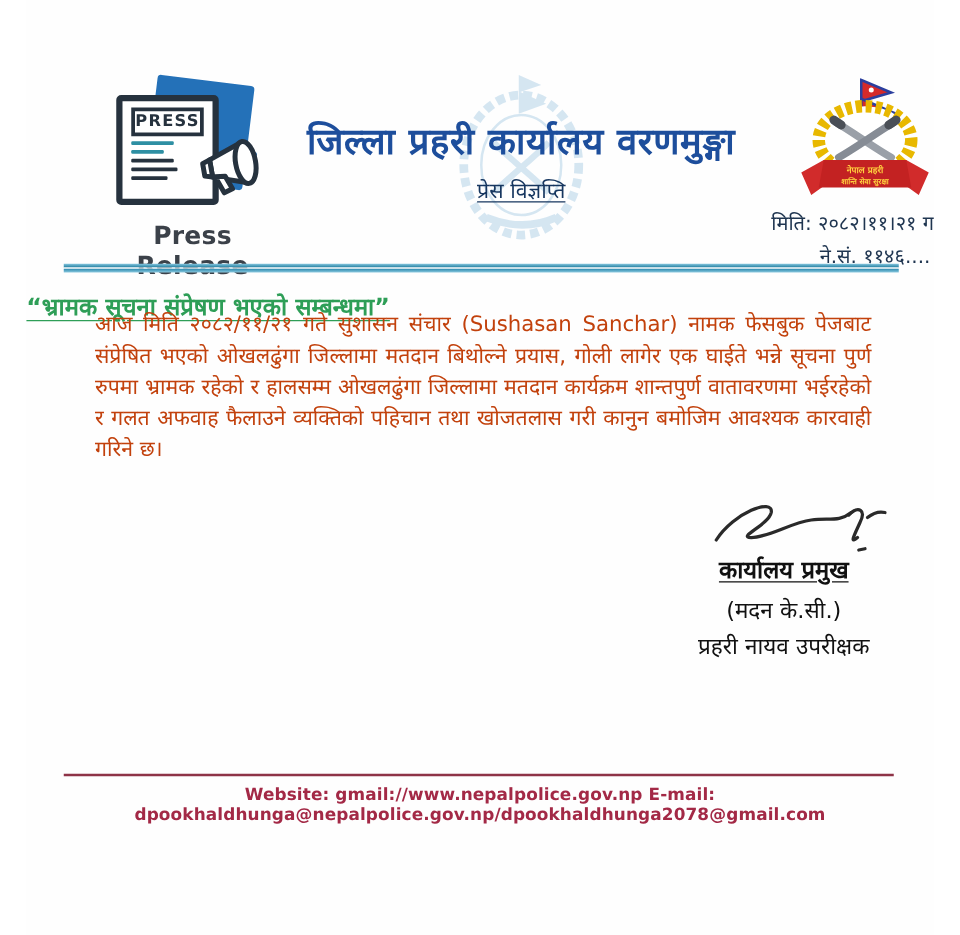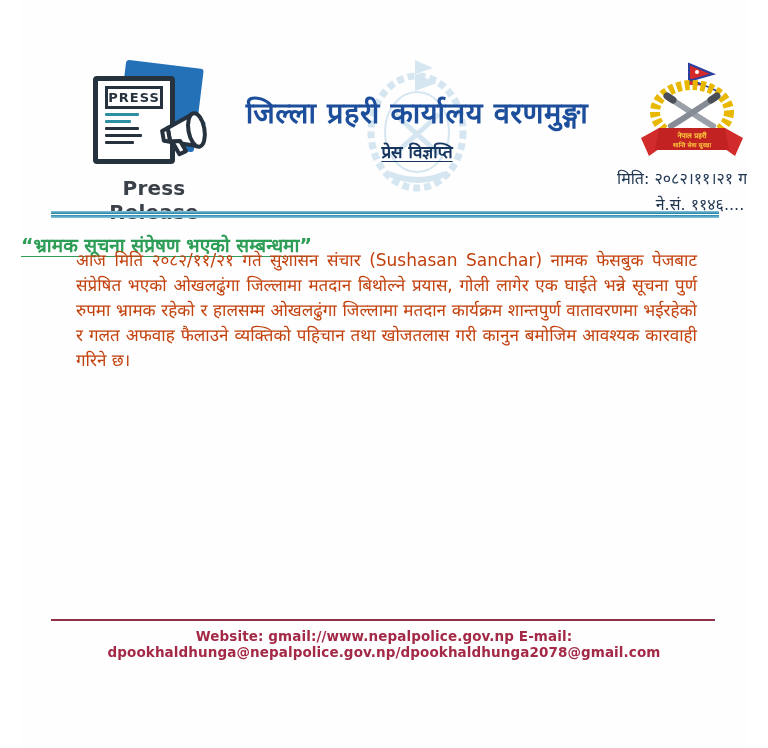--- a/index.html
+++ b/index.html
@@ -38,21 +38,21 @@
     width:150px; letter-spacing:0.2px;
   }
 
   
   .title-block { position:absolute; left:186px; top:92px; width:420px; text-align:center; }
   .watermark { position:absolute; left:142px; top:-38px; opacity:0.55; pointer-events:none; }
   .office-title {
     position:relative; font-size:29px; font-weight:bold; color:#1d4e9c; letter-spacing:0.5px;
   }
   .office-subtitle {
-    position:relative; margin-top:9px; font-size:17px; font-weight:bold; color:#16365f;
+    position:relative; margin-top:9px; font-size:17px; font-weight:normal; color:#16365f;
     text-decoration:underline; text-underline-offset:3px;
   }
 
   
   .crest { position:absolute; left:614px; top:62px; }
   .date-block { position:absolute; left:596px; top:167px; width:166px; color:#1f3550; }
   .date-line1 { font-size:16px; text-align:left; }
   .date-line2 { font-size:16px; text-align:center; margin-top:4px; }
 
   
@@ -166,17 +166,30 @@
   <div class="rule-wrap">
     <div class="rule-a"></div>
       <div class="rule-gap"></div>
       <div class="rule-b"></div>
   </div>
 
   <div class="subject">“भ्रामक सूचना संप्रेषण भएको सम्बन्धमा”</div>
 
   <div class="body-text">आज मिति २०८२/११/२१ गते सुशासन संचार (Sushasan Sanchar) नामक फेसबुक पेजबाट संप्रेषित भएको ओखलढुंगा जिल्लामा मतदान बिथोल्ने प्रयास, गोली लागेर एक घाईते भन्ने सूचना पुर्ण रुपमा भ्रामक रहेको र हालसम्म ओखलढुंगा जिल्लामा मतदान कार्यक्रम शान्तपुर्ण वातावरणमा भईरहेको र गलत अफवाह फैलाउने व्यक्तिको पहिचान तथा खोजतलास गरी कानुन बमोजिम आवश्यक कारवाही गरिने छ।</div>
 
+  <div class="sig-block">
+    <svg class="sig-scribble" width="150" height="48" viewBox="0 0 150 48">
+      <g fill="none" stroke="#2a2a2a" stroke-width="2.6" stroke-linecap="round">
+        <path d="M6 36 C 20 14, 52 2, 50 14 C 48 24, 22 34, 34 34 C 48 34, 66 22, 82 20 C 96 18, 104 22, 114 14"></path>
+        <path d="M112 16 C 120 8, 126 12, 121 22 C 117 31, 112 40, 119 34"></path>
+        <path d="M127 18 C 132 14, 137 13, 141 14"></path>
+        <path d="M120 44 L 125 43"></path>
+      </g>
+    </svg>
+    <div class="sig-title">कार्यालय प्रमुख</div>
+    <div class="sig-name">(मदन के.सी.)</div>
+    <div class="sig-rank">प्रहरी नायव उपरीक्षक</div>
+  </div>
 
   <div class="footer-rule"></div>
   <div class="footer-text">Website: gmail://www.nepalpolice.gov.np E-mail: dpookhaldhunga@nepalpolice.gov.np/dpookhaldhunga2078@gmail.com</div>
 
 </div>
 
 </body></html>

